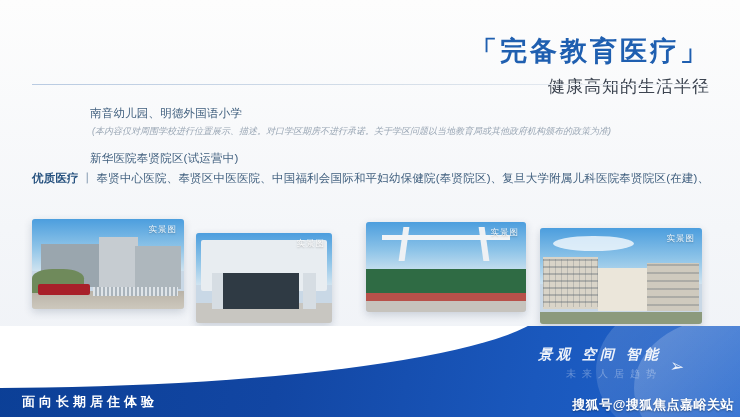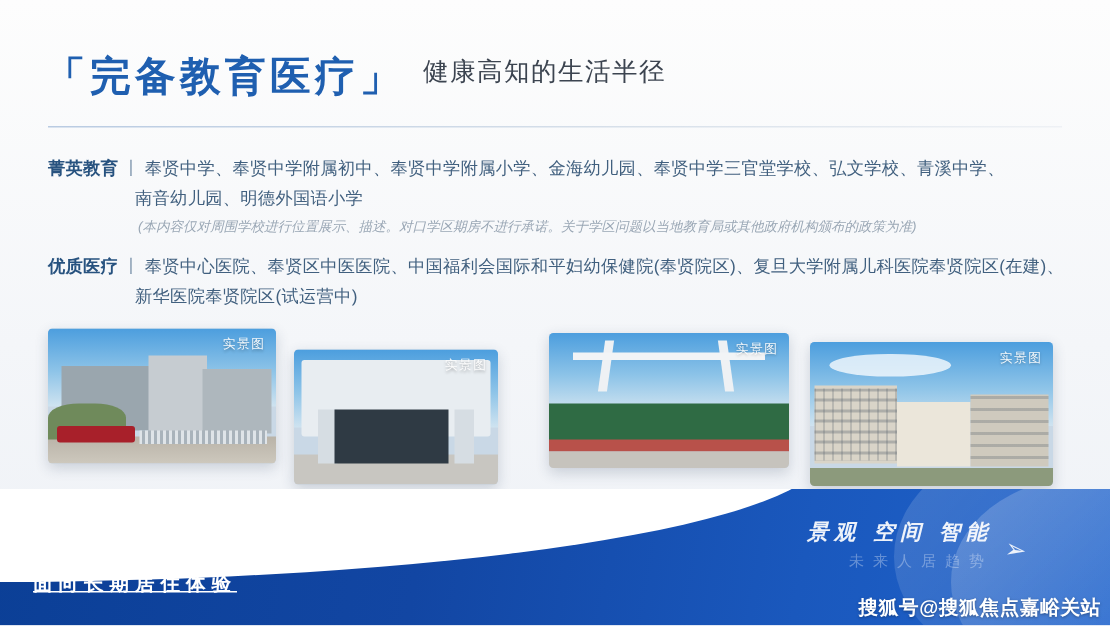--- a/index.html
+++ b/index.html
@@ -21,22 +21,23 @@
   
   #header {
     position: absolute;
     left: 30px;
     top: 38px;
     width: 680px;
     height: 48px;
   }
   #title-row {
     display: flex;
-    align-items: flex-start;
+    align-items: flex-end;
     gap: 12px;
+    flex-direction: column;
   }
   .title-main {
     font-size: 27px;
     font-weight: bold;
     letter-spacing: 3px;
     color: #1f5fb0;
     line-height: 1;
     white-space: nowrap;
   }
   .title-sub {
@@ -235,27 +236,26 @@
   }
   .slogan-gt {
     font-size: 22px;
     font-weight: bold;
     margin: 0 3px;
     line-height: 1;
   }
   #slogan-sub {
     position: absolute;
     left: 22px;
-    bottom: 19px;
+    bottom: 6px;
     font-size: 13px;
     font-weight: bold;
     letter-spacing: 4px;
     color: #ffffff;
     white-space: nowrap;
-    text-decoration: underline;
   }
   #sparkle {
     position: absolute;
     left: 78px;
     bottom: 68px;
     width: 110px;
     height: 30px;
   }
   #sparkle svg { display:block; }
 
@@ -314,28 +314,27 @@
     <div id="title-row">
       <span class="title-main">「完备教育医疗」</span>
       <span class="title-sub">健康高知的生活半径</span>
     </div>
     <div id="title-rule"></div>
   </div>
 
   <div id="copy">
 
     <div class="copy-block">
-      <div class="copy-line"><span class="lead">菁英教育</span><span class="bar">丨</span><span>奉贤中学、奉贤中学附属初中、奉贤中学附属小学、金海幼儿园、奉贤中学三官堂学校、弘文学校、青溪中学、</span></div>
       <div class="copy-line indent">南音幼儿园、明德外国语小学</div>
       <div class="disclaimer">(本内容仅对周围学校进行位置展示、描述。对口学区期房不进行承诺。关于学区问题以当地教育局或其他政府机构颁布的政策为准)</div>
     </div>
 
     <div class="copy-block">
+      <div class="copy-line indent">新华医院奉贤院区(试运营中)</div>
       <div class="copy-line"><span class="lead">优质医疗</span><span class="bar">丨</span><span>奉贤中心医院、奉贤区中医医院、中国福利会国际和平妇幼保健院(奉贤院区)、复旦大学附属儿科医院奉贤院区(在建)、</span></div>
-      <div class="copy-line indent">新华医院奉贤院区(试运营中)</div>
     </div>
 
   </div>
 
   <div id="photos">
 
     <div class="photo" id="photo-1">
       <div class="sky"></div>
       <div class="ground"></div>
       <div class="bldg-a"></div>

